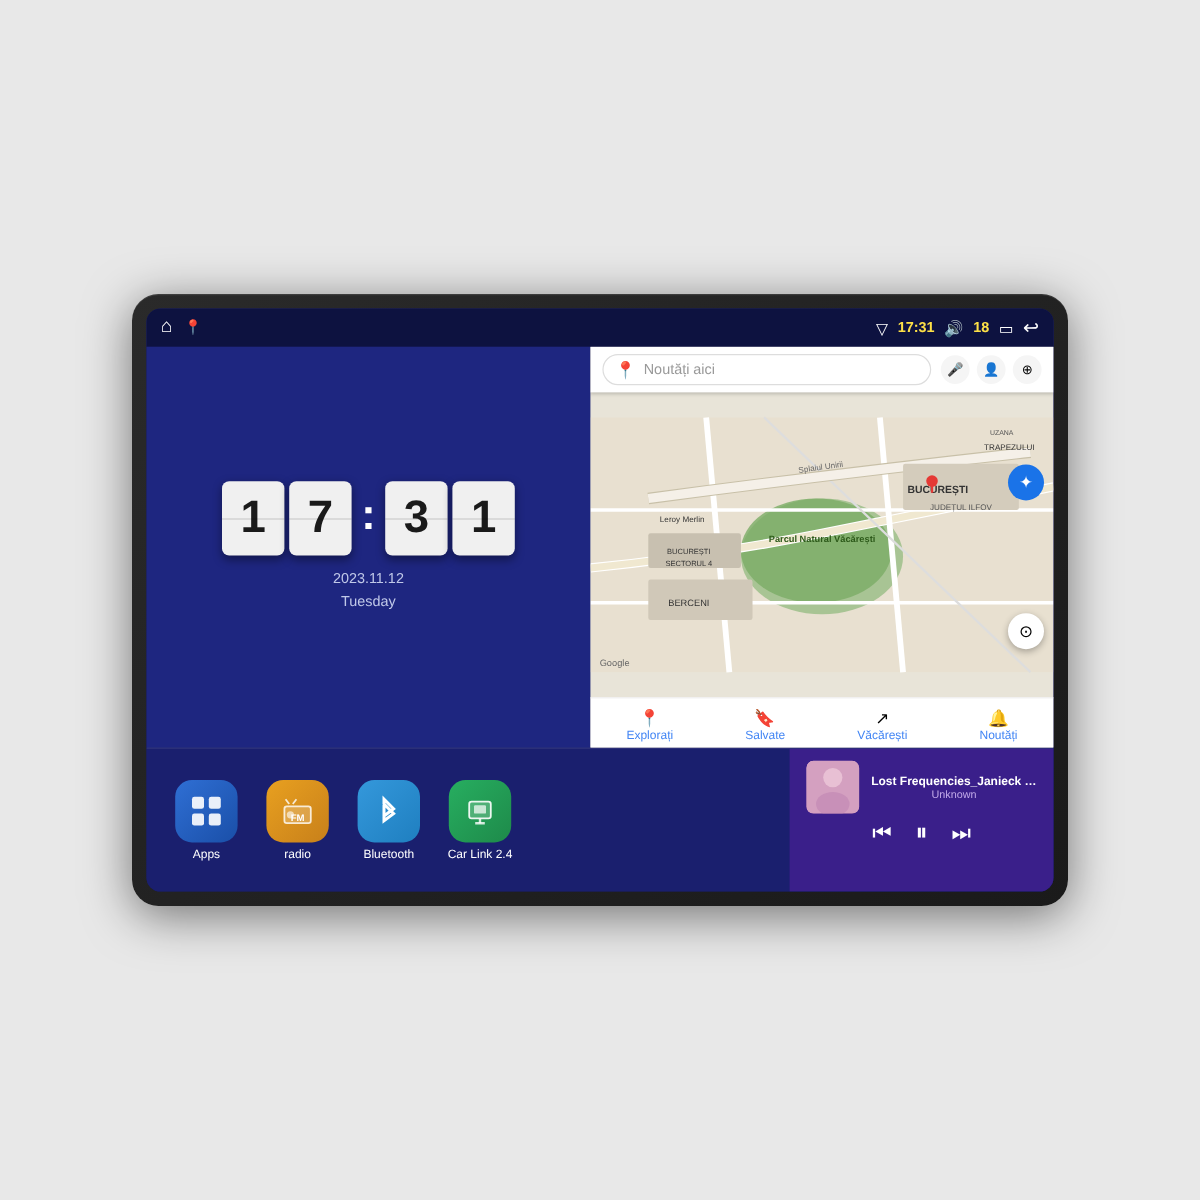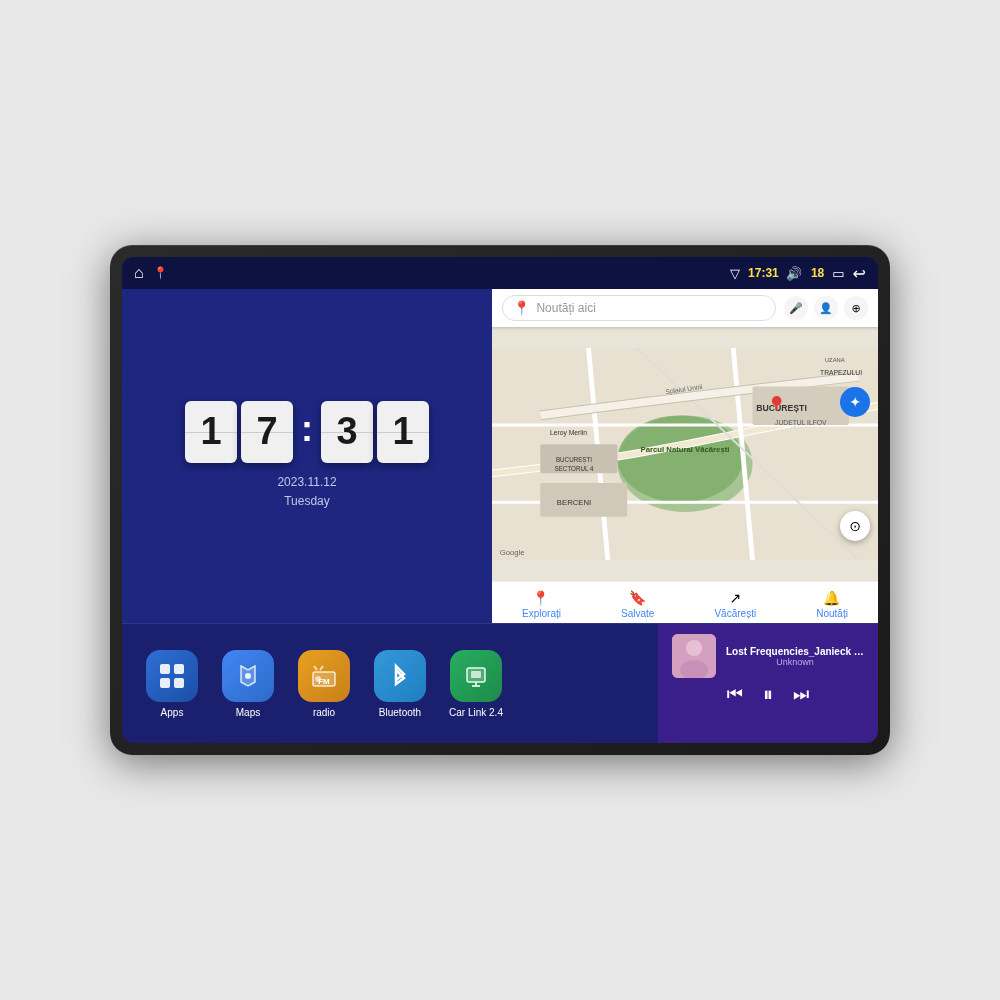--- a/index.html
+++ b/index.html
@@ -531,29 +531,20 @@
               <svg width="28" height="28" viewBox="0 0 28 28" fill="none">
                 <rect x="2" y="2" width="10" height="10" rx="2" fill="rgba(255,255,255,0.9)"></rect>
                 <rect x="16" y="2" width="10" height="10" rx="2" fill="rgba(255,255,255,0.9)"></rect>
                 <rect x="2" y="16" width="10" height="10" rx="2" fill="rgba(255,255,255,0.9)"></rect>
                 <rect x="16" y="16" width="10" height="10" rx="2" fill="rgba(255,255,255,0.9)"></rect>
               </svg>
             </div>
             <span class="app-label">Apps</span>
           </div>
 
-          <div class="app-item">
-            <div class="app-icon icon-maps">
-              <svg width="28" height="28" viewBox="0 0 28 28" fill="none">
-                <path d="M7 4 L14 8 L21 4 L21 20 L14 24 L7 20 Z" fill="rgba(255,255,255,0.2)" stroke="rgba(255,255,255,0.8)" stroke-width="1.5"></path>
-                <circle cx="14" cy="14" r="3" fill="rgba(255,255,255,0.9)"></circle>
-              </svg>
-            </div>
-            <span class="app-label">Maps</span>
-          </div>
 
           <div class="app-item">
             <div class="app-icon icon-radio">
               <svg width="28" height="28" viewBox="0 0 28 28" fill="none">
                 <rect x="3" y="10" width="22" height="14" rx="2" fill="rgba(255,255,255,0.2)" stroke="rgba(255,255,255,0.8)" stroke-width="1.5"></rect>
                 <text x="14" y="22" font-size="8" fill="white" text-anchor="middle" font-weight="bold">FM</text>
                 <circle cx="8" cy="17" r="3" fill="rgba(255,255,255,0.6)"></circle>
                 <line x1="7" y1="8" x2="4" y2="4" stroke="rgba(255,255,255,0.8)" stroke-width="1.5"></line>
                 <line x1="10" y1="8" x2="13" y2="4" stroke="rgba(255,255,255,0.8)" stroke-width="1.5"></line>
               </svg>

